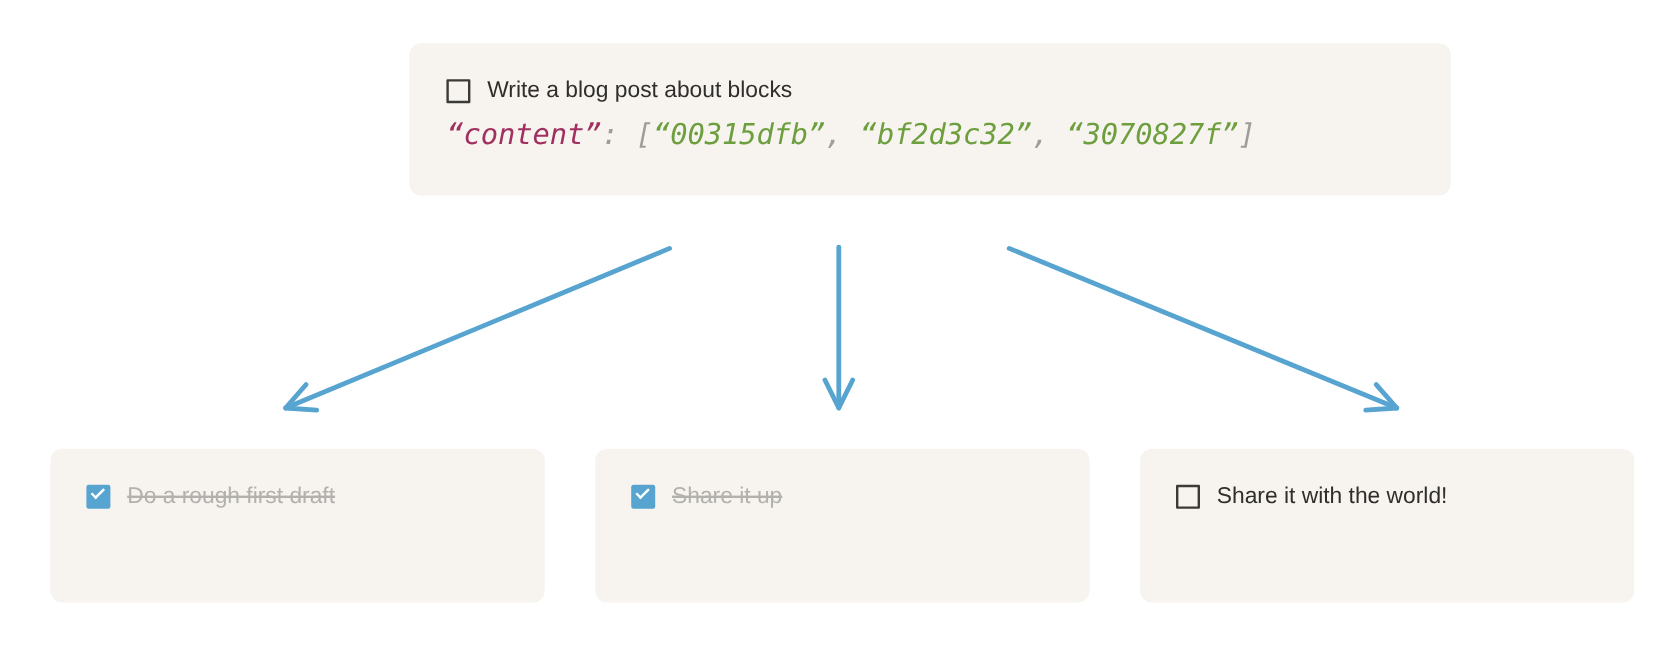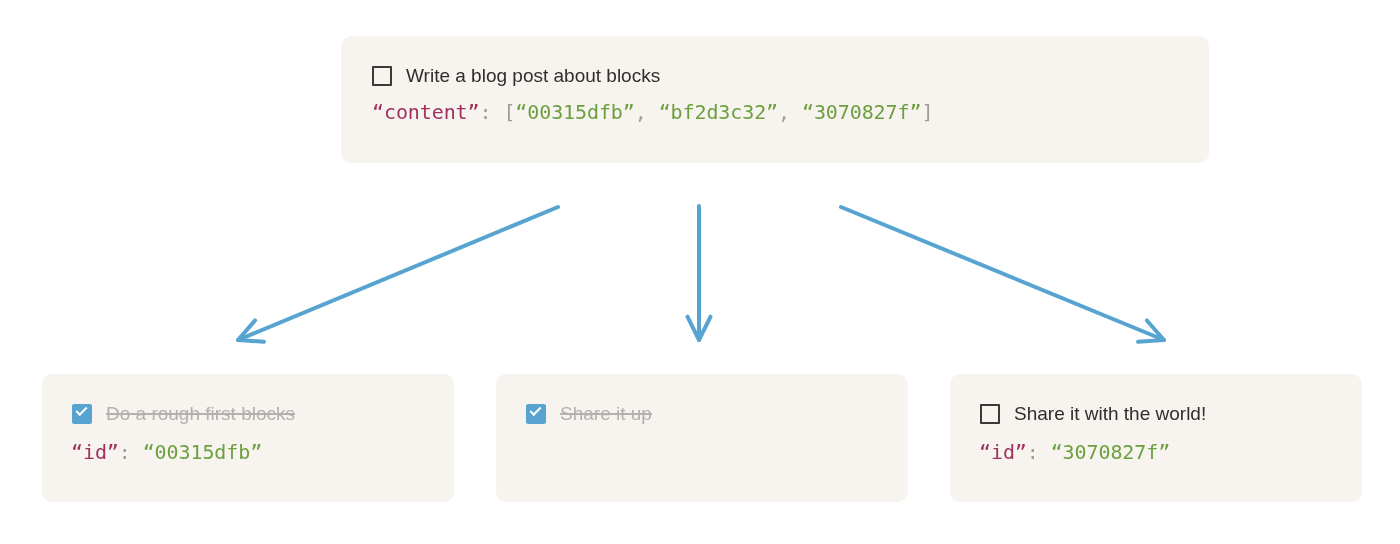--- a/index.html
+++ b/index.html
@@ -120,24 +120,25 @@
   .todo-label.done {
     color: #b3b1ad;
     text-decoration: line-through;
     text-decoration-thickness: 1.5px;
   }
 
   
   .json-row {
     margin-top: 9px;
     font-family: "DejaVu Sans Mono", monospace;
-    font-size: 20px;
+    font-size: 24px;
     line-height: 26px;
     white-space: nowrap;
     letter-spacing: -0.1px;
+    font-style: italic;
   }
   .card-child-1 .json-row,
   .card-child-2 .json-row,
   .card-child-3 .json-row {
     margin-top: 11px;
     margin-left: -1px;
   }
 
   .j-key   { color: #a03060; }
   .j-punct { color: #9e9e99; }
@@ -170,49 +171,41 @@
       </div>
     </div>
   </div>
 
   <div class="card card-child-1">
     <div class="card-inner">
       <div class="todo-row">
         <span class="checkbox checked">
             <span class="tick"></span>
           </span>
-        <span class="todo-label done">Do a rough first blocks</span>
-      </div>
-      <div class="json-row">
-        <span class="j-key">“id”</span><span class="j-punct">:</span>
-        <span class="j-val">“00315dfb”</span>
+        <span class="todo-label done">Do a rough first draft</span>
       </div>
     </div>
   </div>
 
   <div class="card card-child-2">
     <div class="card-inner">
       <div class="todo-row">
         <span class="checkbox checked">
             <span class="tick"></span>
           </span>
         <span class="todo-label done">Share it up</span>
       </div>
     </div>
   </div>
 
   <div class="card card-child-3">
     <div class="card-inner">
       <div class="todo-row">
         <span class="checkbox unchecked"></span>
         <span class="todo-label">Share it with the world!</span>
-      </div>
-      <div class="json-row">
-        <span class="j-key">“id”</span><span class="j-punct">:</span>
-        <span class="j-val">“3070827f”</span>
       </div>
     </div>
   </div>
 
   <svg class="arrows" viewBox="0 0 1400 544">
     <g id="arrow-group">
         <line x1="558" y1="207" x2="238" y2="340" stroke="#57a4d0" stroke-width="4" stroke-linecap="round"></line>
         <path d="M 255.08318858944125 320.39988092848455 L 238 340 L 263.94322647342847 341.71726531101024" fill="none" stroke="#57a4d0" stroke-width="4" stroke-linecap="round" stroke-linejoin="round"></path>
         <line x1="699" y1="206" x2="699" y2="340" stroke="#57a4d0" stroke-width="4" stroke-linecap="round"></line>
         <path d="M 687.4573492188965 316.70263506433633 L 699 340 L 710.5426507811035 316.70263506433633" fill="none" stroke="#57a4d0" stroke-width="4" stroke-linecap="round" stroke-linejoin="round"></path>

